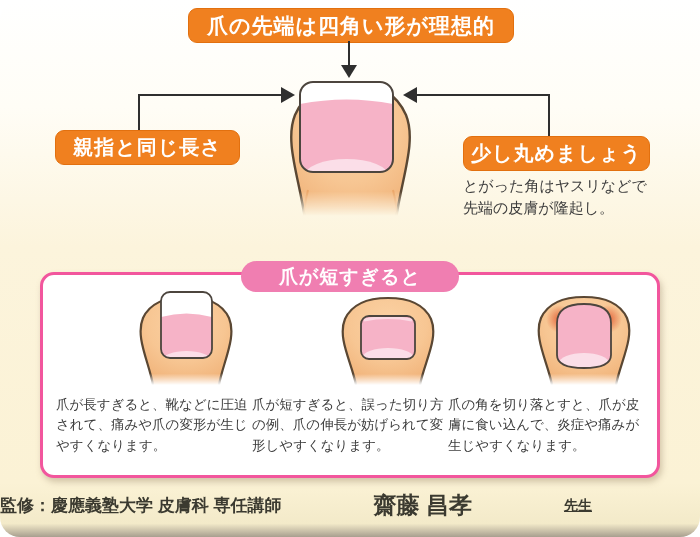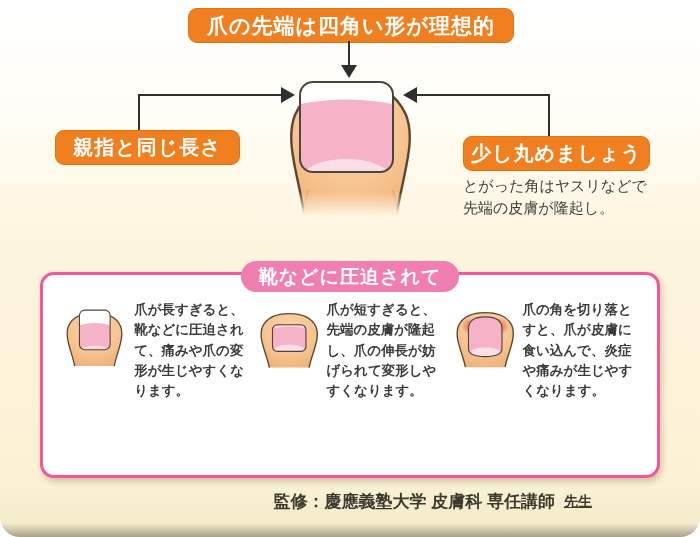--- a/index.html
+++ b/index.html
@@ -23,23 +23,23 @@
     mask-image:linear-gradient(to bottom,#000 80%,transparent 97%);}
   .toe-small{-webkit-mask-image:linear-gradient(to bottom,#000 88%,transparent 100%);
     mask-image:linear-gradient(to bottom,#000 88%,transparent 100%);}
   .wrong-box{position:absolute;left:40px;top:272px;width:620px;height:206px;background:#ffffff;
     border:3px solid #f2569d;border-radius:14px;box-shadow:2px 4px 6px rgba(160,140,110,.45);box-sizing:border-box;}
   .pink-banner{position:absolute;left:241px;top:261px;width:218px;height:31px;z-index:3;
     display:flex;align-items:center;justify-content:center;background:#f07eb1;color:#fff;
     font-weight:bold;font-size:19px;border-radius:16px;letter-spacing:1px;white-space:nowrap;}
   .examples{position:absolute;left:40px;top:290px;width:620px;display:flex;justify-content:space-between;
     padding:0 16px;box-sizing:border-box;z-index:2;}
-  .example{width:196px;display:flex;flex-direction:row;align-items:flex-start;font-weight:bold;}
+  .example{width:196px;display:flex;flex-direction:column;align-items:flex-end;}
   .example p{margin:10px 0 0 0;font-size:13.5px;line-height:1.5;color:#3c3c3c;width:196px;text-align:left;}
-  .credit{position:absolute;left:0;top:490px;width:592px;display:flex;align-items:center;justify-content:flex-end;
+  .credit{position:absolute;left:0;top:490px;width:592px;display:flex;align-items:center;justify-content:space-between;
     gap:9px;color:#3b3a30;font-weight:bold;}
   .credit .prefix{font-size:17px;}
   .credit .name{font-size:23px;}
   .credit .suffix{font-size:14px;text-decoration:underline;}
 </style>
 </head>
 <body>
 
 <div class="card">
 
@@ -86,21 +86,21 @@
   <div class="pill right-pill">
     <span>少し丸めましょう</span>
   </div>
   <div class="note">
     <div>とがった角はヤスリなどで</div>
     <div>先端の皮膚が隆起し。</div>
   </div>
 
   <div class="wrong-box"></div>
   <div class="pink-banner">
-    <span>靴などに圧迫されて</span>
+    <span>爪が短すぎると</span>
   </div>
 
   <div class="examples">
 
     <div class="example">
       <svg class="toe-small" width="130" height="95" viewBox="0 0 130 95">
         <defs>
           <radialGradient id="skinG1" cx="50%" cy="30%" r="85%">
             <stop offset="0%" stop-color="#FBD2A4"></stop>
               <stop offset="50%" stop-color="#F7C693"></stop>
@@ -134,21 +134,21 @@
             </clipPath>
         </defs>
         <path d="M28,92 C24,70 9,45 17,26 C24,11 40,5 60,5 C80,5 96,11 103,26 C111,45 96,70 92,92" fill="url(#skinG2)" stroke="#5A4733" stroke-width="2.2" stroke-linejoin="round"></path>
         <g clip-path="url(#nailClip2)">
           <rect x="33" y="23" width="54" height="43" fill="#F6B3C7"></rect>
           <path d="M36,27 Q60,22 84,27" fill="none" stroke="#FBD9E4" stroke-width="3"></path>
           <ellipse cx="60" cy="64" rx="25" ry="9" fill="#FBDEE8"></ellipse>
         </g>
         <rect x="33" y="23" width="54" height="43" rx="8" fill="none" stroke="#4C453E" stroke-width="1.8"></rect>
       </svg>
-      <p>爪が短すぎると、先端の皮膚が隆起し、爪の伸長が妨げられて変形しやすくなります。</p>
+      <p>爪が短すぎると、誤った切り方の例、爪の伸長が妨げられて変形しやすくなります。</p>
     </div>
 
     <div class="example">
       <svg class="toe-small" style="margin-top:1px;" width="120" height="94" viewBox="0 0 120 94">
         <defs>
           <radialGradient id="skinG3" cx="50%" cy="30%" r="85%">
             <stop offset="0%" stop-color="#FBD2A4"></stop>
               <stop offset="50%" stop-color="#F7C693"></stop>
               <stop offset="100%" stop-color="#EEAB6F"></stop>
           </radialGradient>
@@ -169,16 +169,17 @@
         </g>
         <path d="M33,64 L33,32 Q33,13 60,13 Q87,13 87,32 L87,64 Q87,77 60,77 Q33,77 33,64 Z" fill="none" stroke="#4C453E" stroke-width="1.8"></path>
       </svg>
       <p>爪の角を切り落とすと、爪が皮膚に食い込んで、炎症や痛みが生じやすくなります。</p>
     </div>
 
   </div>
 
   <div class="credit">
     <span class="prefix">監修：慶應義塾大学 皮膚科 専任講師</span>
+    <span class="name">齋藤 昌孝</span>
     <span class="suffix">先生</span>
   </div>
 
 </div>
 
 </body></html>

